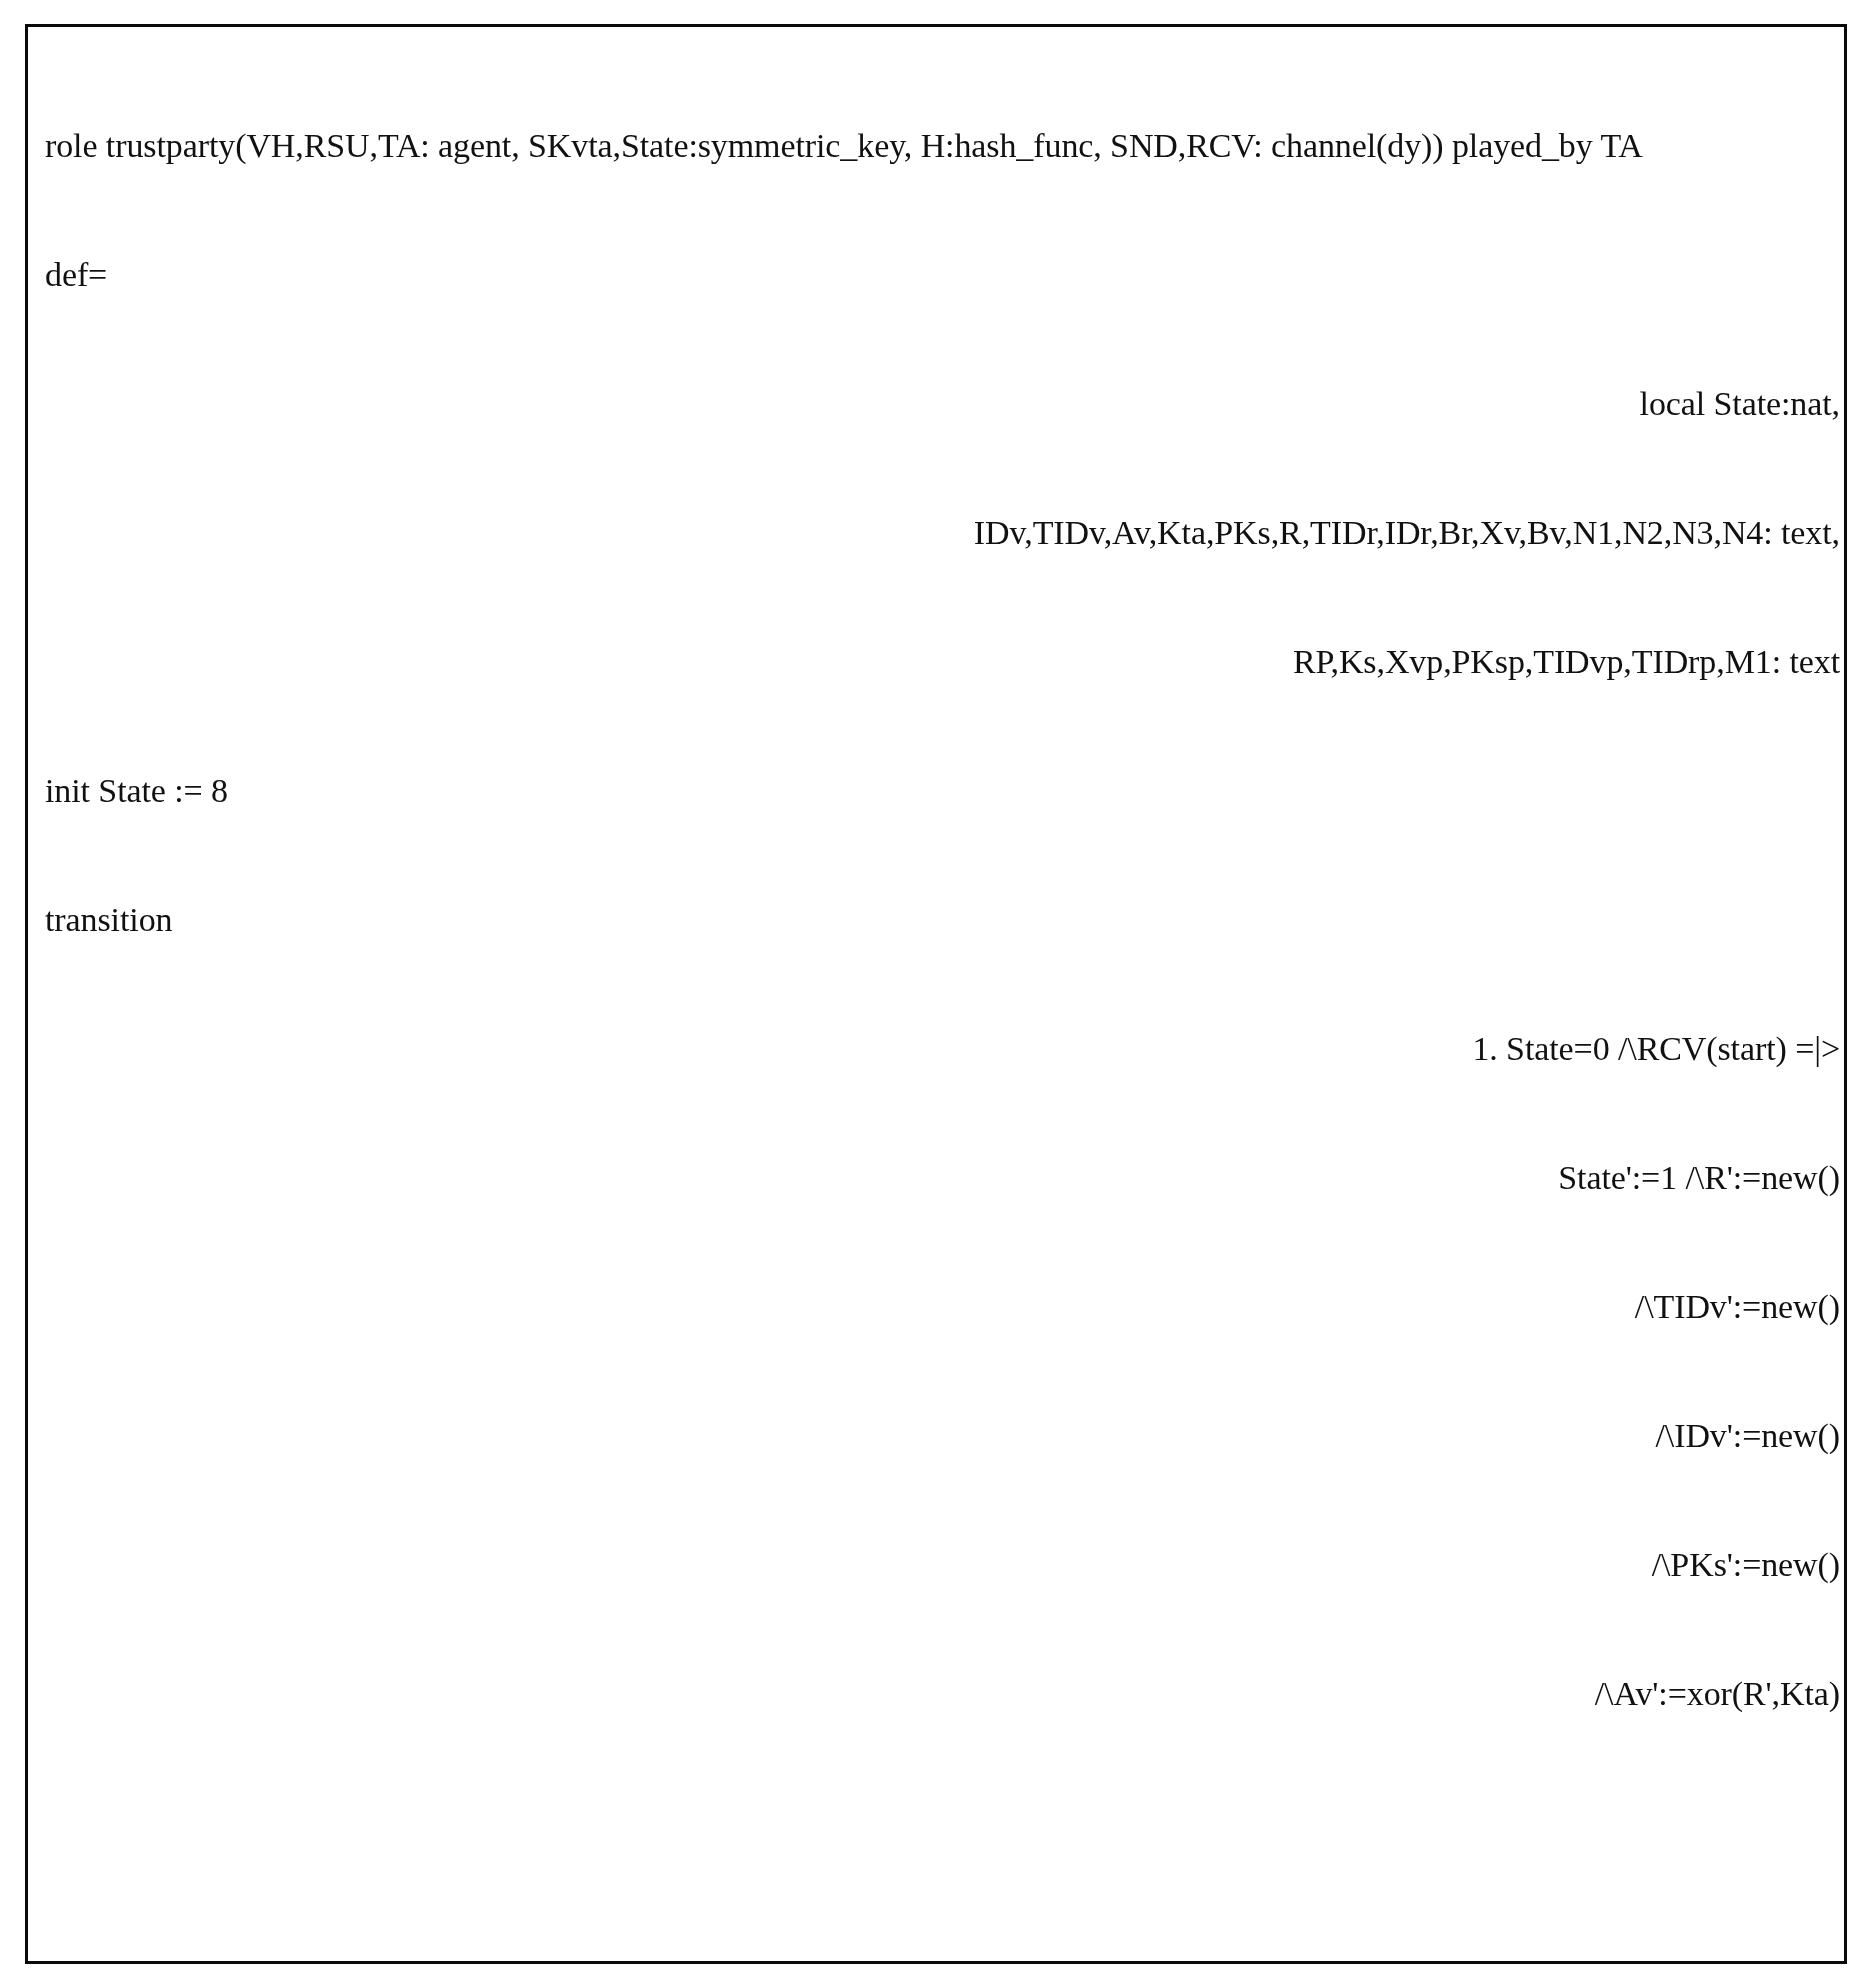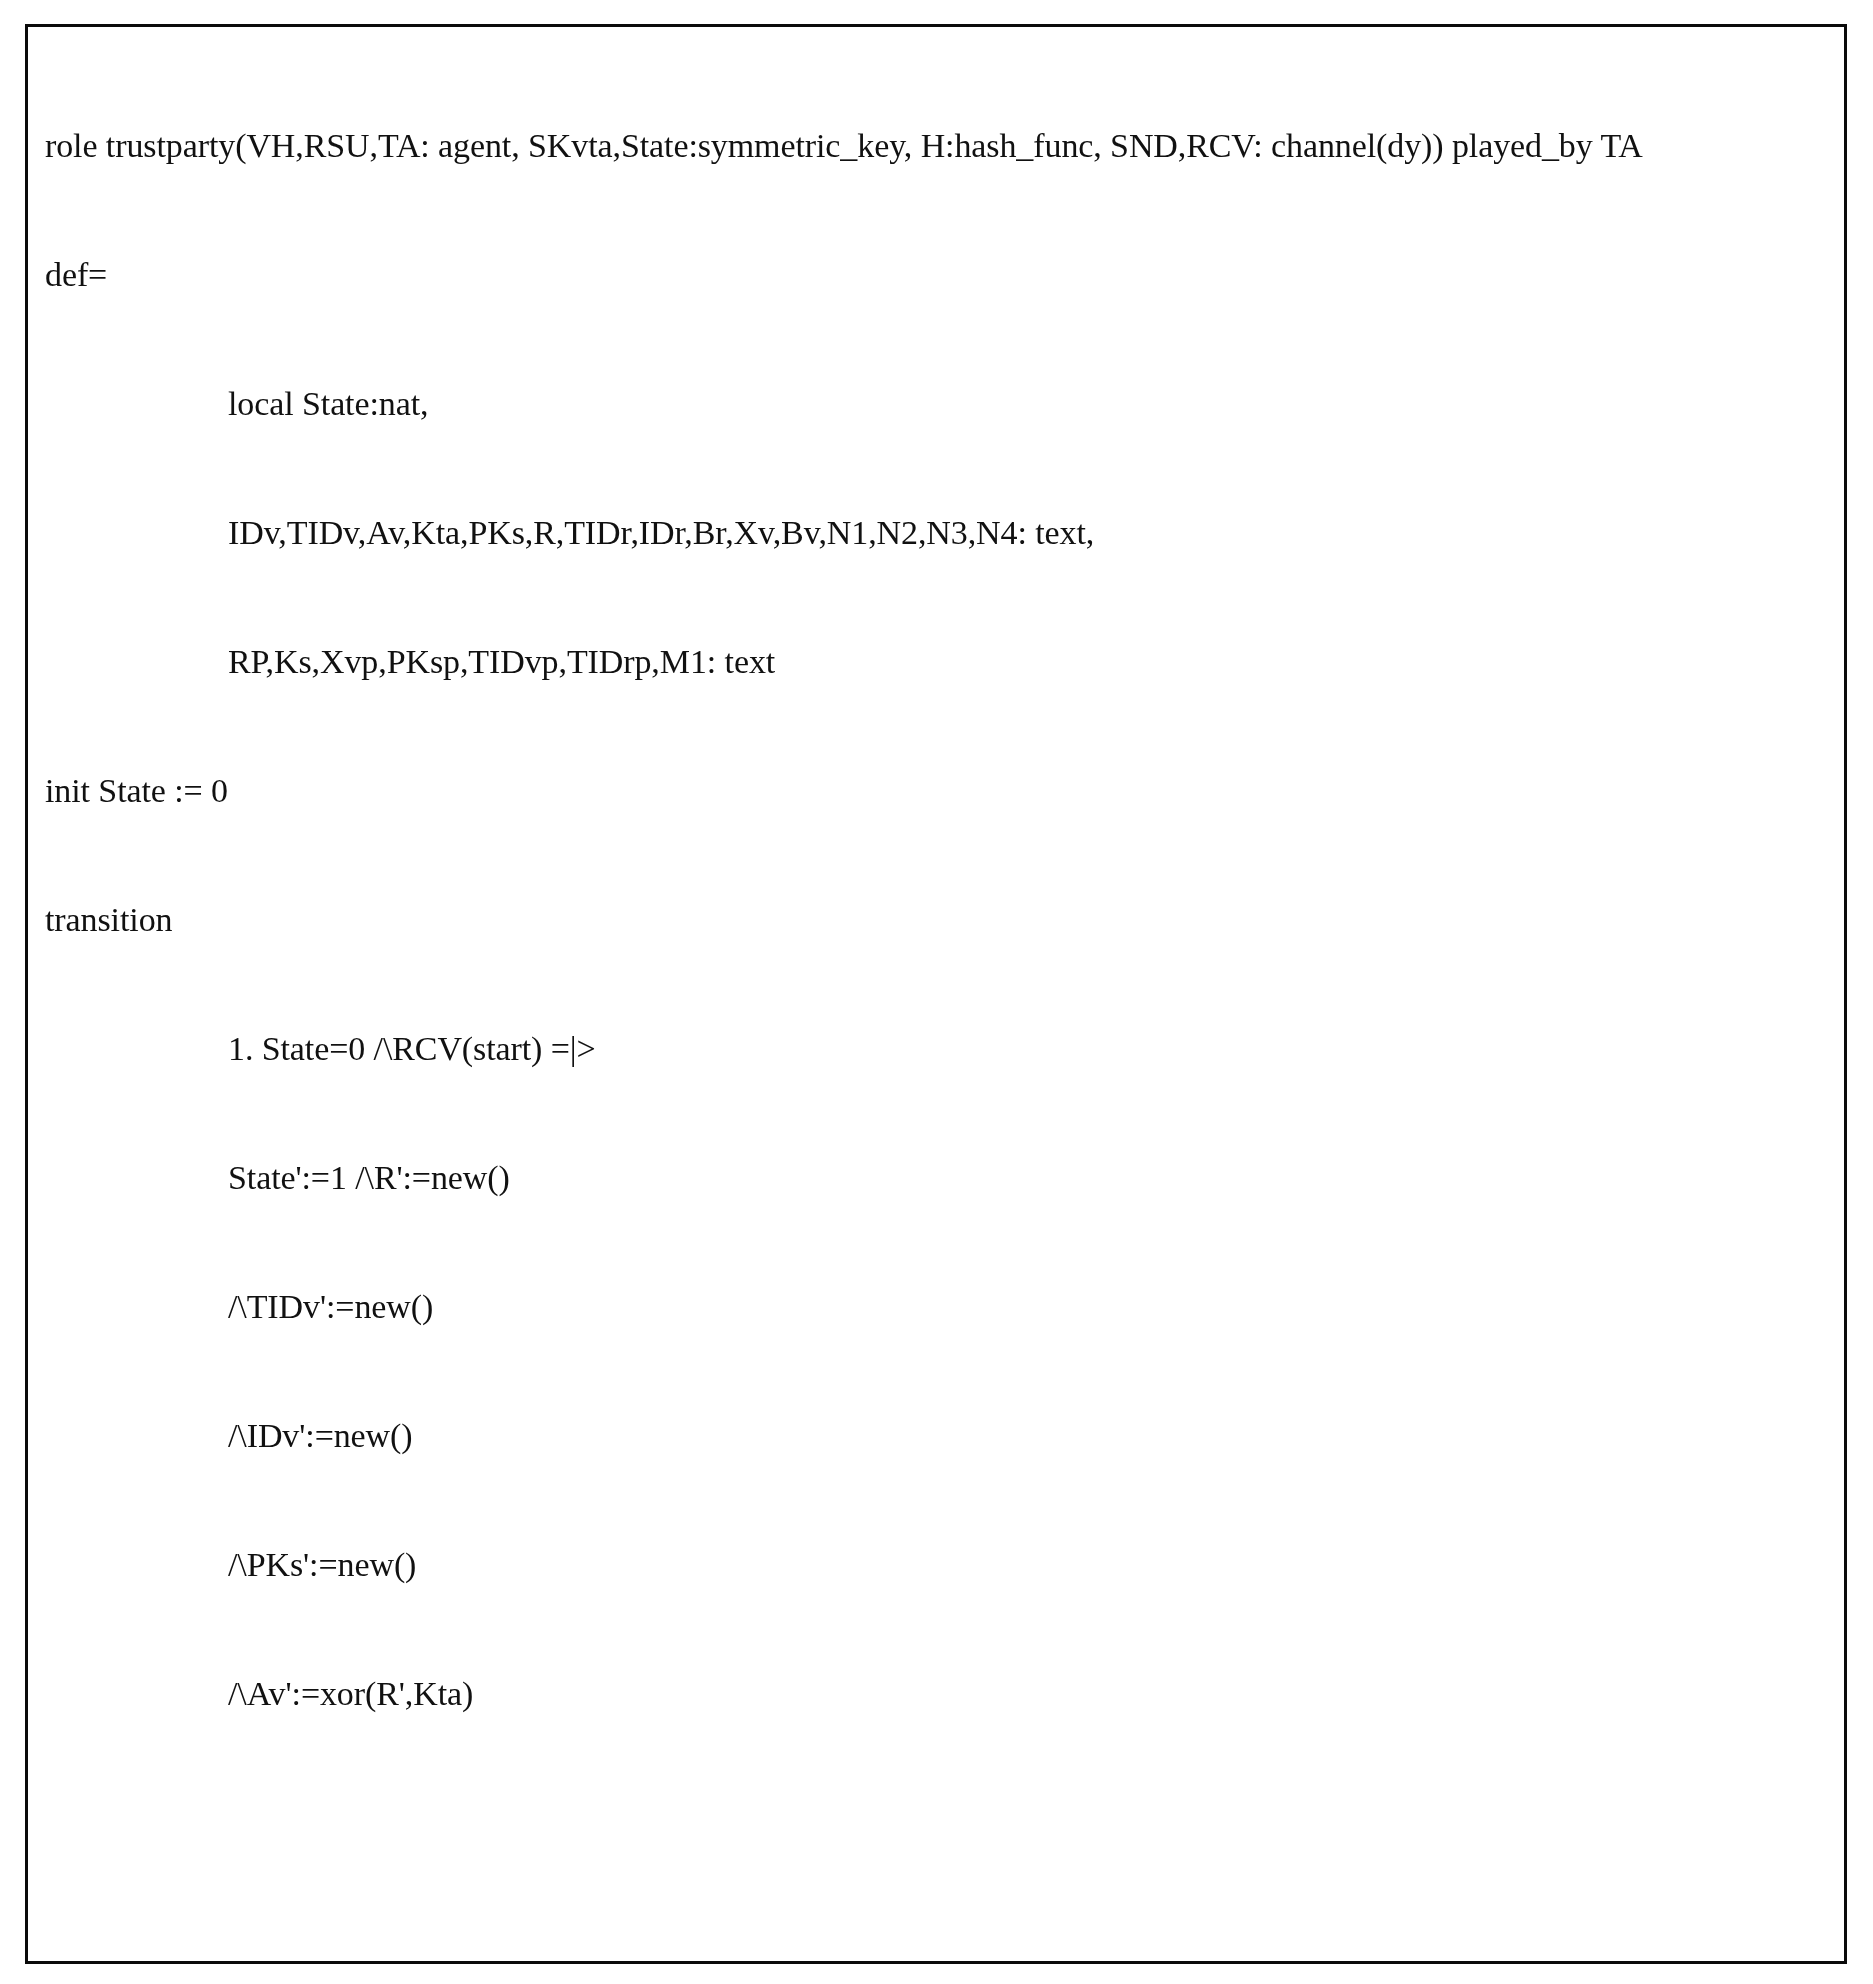--- a/index.html
+++ b/index.html
@@ -33,34 +33,35 @@
     color: #111111;
     white-space: pre;
     letter-spacing: -0.1px;
   }
   .line {
     display: block;
     height: 43px;
   }
   .indent {
     padding-left: 183px;
+    text-align: right;
   }
 </style>
 </head>
 <body>
 
 <div class="frame"></div>
 
 <div class="code" id="code">
   <span class="line">role trustparty(VH,RSU,TA: agent, SKvta,State:symmetric_key, H:hash_func, SND,RCV: channel(dy)) played_by TA</span>
   <span class="line">def=</span>
   <span class="line indent">local State:nat,</span>
   <span class="line indent">IDv,TIDv,Av,Kta,PKs,R,TIDr,IDr,Br,Xv,Bv,N1,N2,N3,N4: text,</span>
   <span class="line indent">RP,Ks,Xvp,PKsp,TIDvp,TIDrp,M1: text</span>
-  <span class="line">init State := 0</span>
+  <span class="line">init State := 8</span>
   <span class="line">transition</span>
   <span class="line indent">1. State=0 /\RCV(start) =|&gt;</span>
   <span class="line indent">State':=1 /\R':=new()</span>
   <span class="line indent">/\TIDv':=new()</span>
   <span class="line indent">/\IDv':=new()</span>
   <span class="line indent">/\PKs':=new()</span>
   <span class="line indent">/\Av':=xor(R',Kta)</span>
   
   
   

